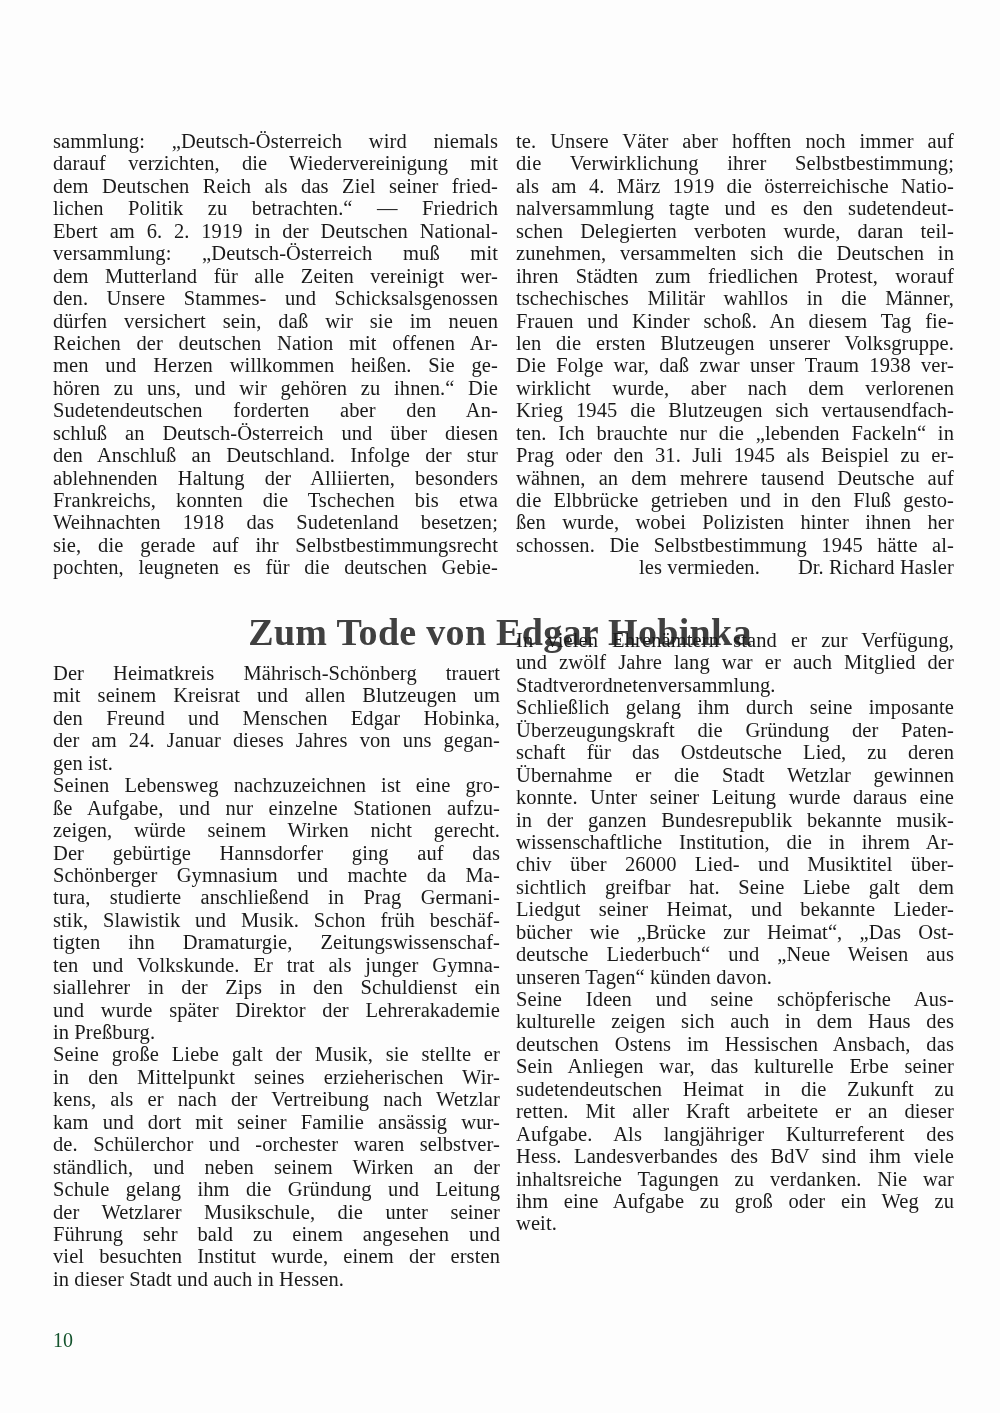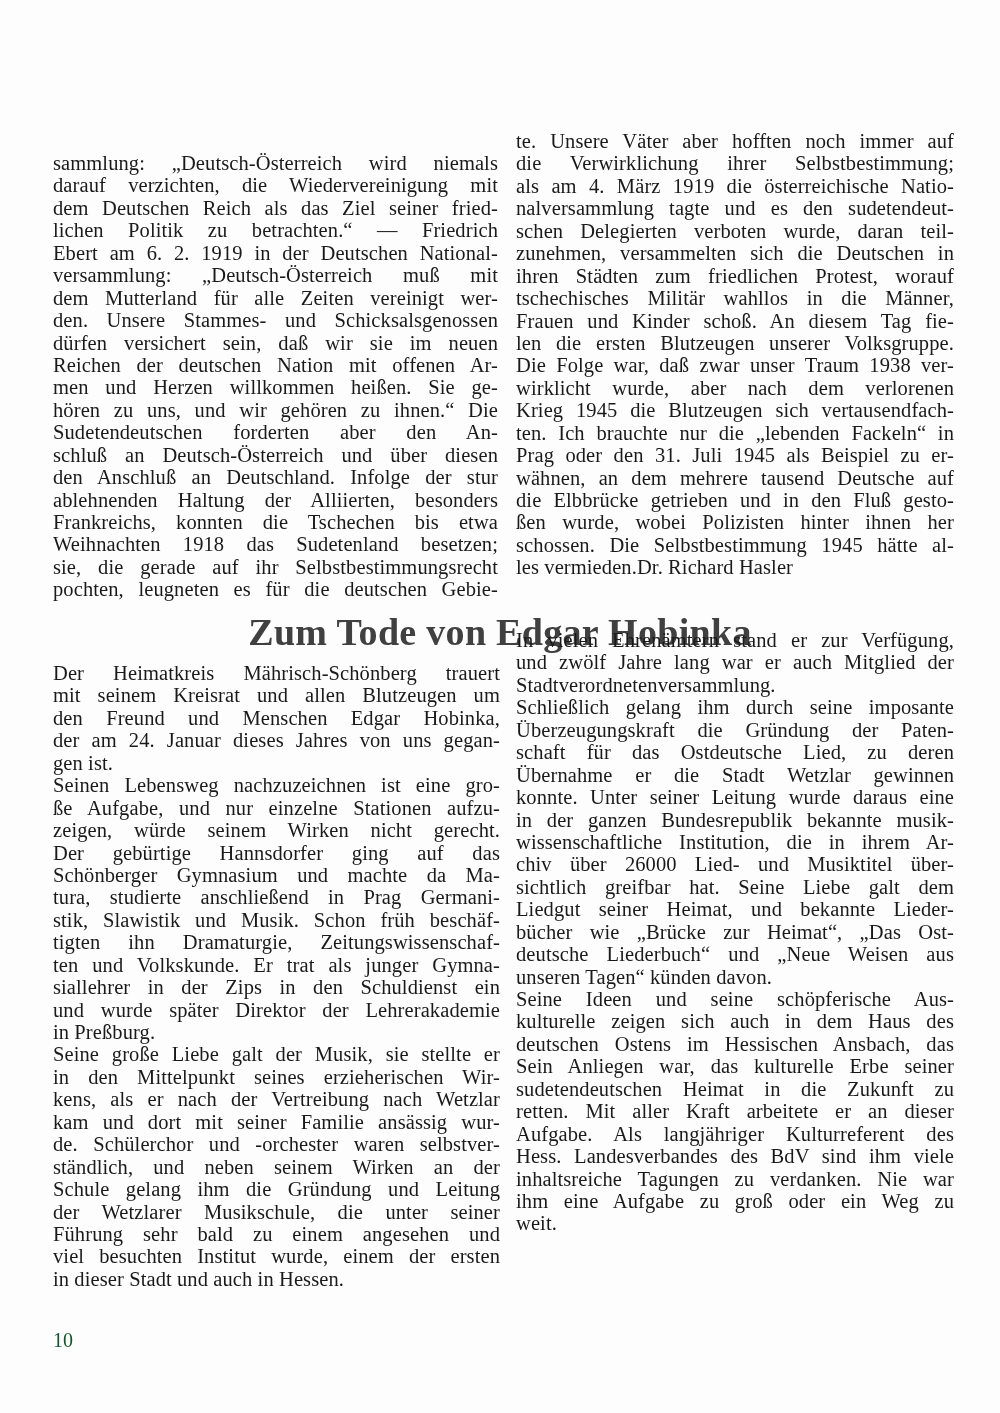--- a/index.html
+++ b/index.html
@@ -1,27 +1,27 @@
 <!DOCTYPE html>
 <html><head>
 <meta charset="utf-8">
 <style>
   html, body { margin: 0; padding: 0; background: #ffffff; }
   body { width: 1000px; height: 1413px; position: relative; overflow: hidden; color: #1a1a1a; }
   .page { position: absolute; left: 0; top: 0; width: 1000px; height: 1413px; background: #fdfdfd; }
   .col { position: absolute; font-family: "Liberation Serif", "DejaVu Serif", serif; font-size: 20.5px; line-height: 22.45px; text-align: justify; letter-spacing: 0.1px; }
   .col .line { display: block; text-align: justify; text-align-last: justify; white-space: nowrap; height: 22.45px; }
   .col .line.last { text-align-last: left; }
-  .top-left { left: 53px; top: 130px; width: 445px; margin-top: 22px; }
+  .top-left { left: 53px; top: 130px; width: 445px; }
   .top-right { left: 516px; top: 130px; width: 438px; }
   .bot-left { left: 53px; top: 662px; width: 447px; }
   .bot-right { left: 516px; top: 629px; width: 438px; }
   .headline { position: absolute; left: 0; width: 1000px; top: 610px; text-align: center; font-family: "Liberation Serif", "DejaVu Serif", serif; font-weight: bold; font-size: 38px; line-height: 44px; color: #404040; letter-spacing: 0.3px; }
   .pagenum { position: absolute; left: 53px; top: 1329px; font-family: "Liberation Serif", "DejaVu Serif", serif; font-size: 20px; color: #14532d; }
-  .signoff { display: flex; justify-content: flex-start; white-space: nowrap; height: 22.45px; }
+  .signoff { display: flex; justify-content: flex-end; white-space: nowrap; height: 22.45px; gap: 38px; }
   .signoff .sig { }
   .bold { font-weight: normal; }
 </style>
 </head>
 <body>
 
 <div class="page">
 
   <div class="col top-left" id="tl">
       <span class="line">sammlung: „Deutsch-Österreich wird niemals</span>

